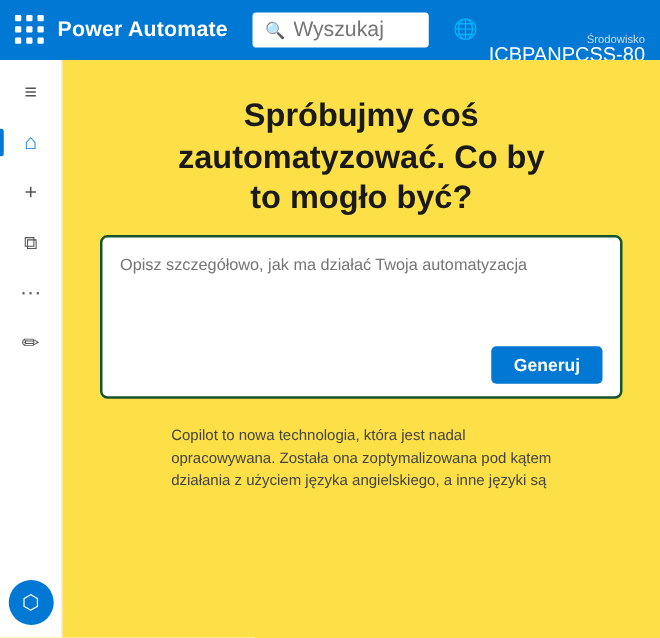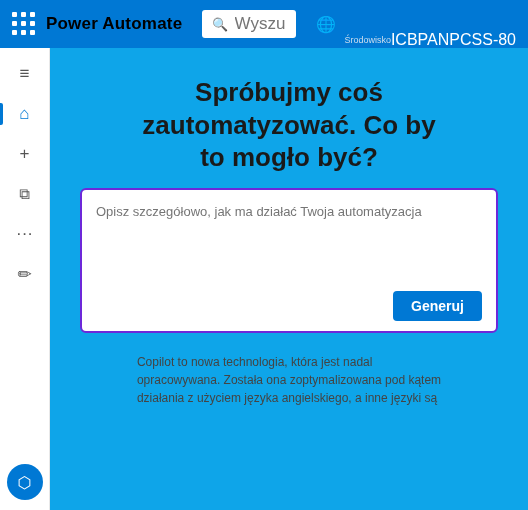--- a/index.html
+++ b/index.html
@@ -28,21 +28,21 @@
       cursor: pointer;
     }
     .topbar-waffle span {
       display: block;
       width: 5px;
       height: 5px;
       background: #fff;
       border-radius: 1px;
     }
     .topbar-title {
-      color: #000000;
+      color: #ffffff;
       font-size: 17px;
       font-weight: 600;
       letter-spacing: 0.2px;
     }
     .topbar-search {
       flex: 1;
       display: flex;
       align-items: center;
       background: #fff;
       border-radius: 3px;
@@ -68,22 +68,22 @@
       align-items: center;
       gap: 8px;
       margin-left: auto;
     }
     .topbar-globe {
       color: #fff;
       font-size: 16px;
     }
     .topbar-env {
       display: flex;
-      flex-direction: row;
-      align-items: center;
+      flex-direction: column;
+      align-items: flex-end;
       margin-top: 31px;
     }
     .topbar-env-label {
       color: #cde;
       font-size: 9px;
     }
     .topbar-env-name {
       color: #fff;
       font-size: 16px;
       font-weight: 400;
@@ -143,21 +143,21 @@
       justify-content: center;
       margin-bottom: 10px;
       cursor: pointer;
       color: #fff;
       font-size: 15px;
     }
 
     
     .content {
       flex: 1;
-      background: #0ea5e9;
+      background: #fde047;
       display: flex;
       flex-direction: column;
       align-items: center;
       padding: 28px 30px 16px;
       overflow: hidden;
     }
 
     .content-heading {
       font-size: 26px;
       font-weight: 700;
@@ -172,40 +172,40 @@
       color: #333;
       text-align: center;
       margin-bottom: 18px;
       line-height: 1.5;
     }
 
     
     .input-box {
       width: 100%;
       background: #fff;
-      border: 2px solid #6d28d9;
+      border: 2px solid #14532d;
       border-radius: 6px;
       padding: 14px 14px 10px;
       margin-bottom: 16px;
     }
     .input-box textarea {
       width: 100%;
       border: none;
       outline: none;
       font-size: 13px;
       color: #aaa;
       font-family: 'Segoe UI', Arial, sans-serif;
       resize: none;
       height: 60px;
       background: transparent;
     }
     .input-box-footer {
       display: flex;
       justify-content: flex-end;
-      margin-top: 23px;
+      margin-top: 8px;
     }
     .generate-btn {
       background: #0078d4;
       color: #fff;
       border: none;
       border-radius: 4px;
       padding: 7px 18px;
       font-size: 14px;
       font-weight: 600;
       cursor: pointer;

